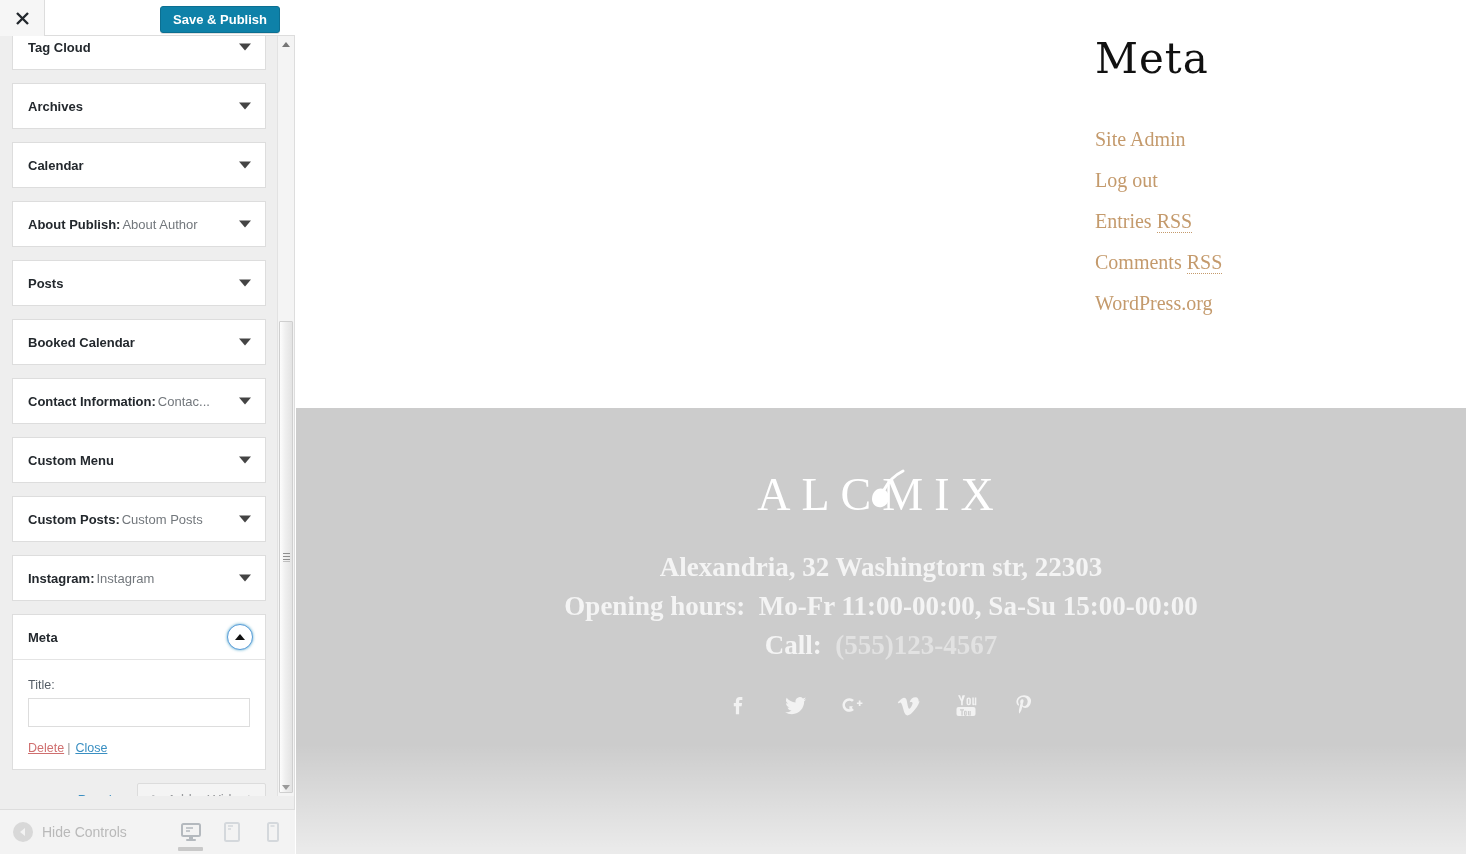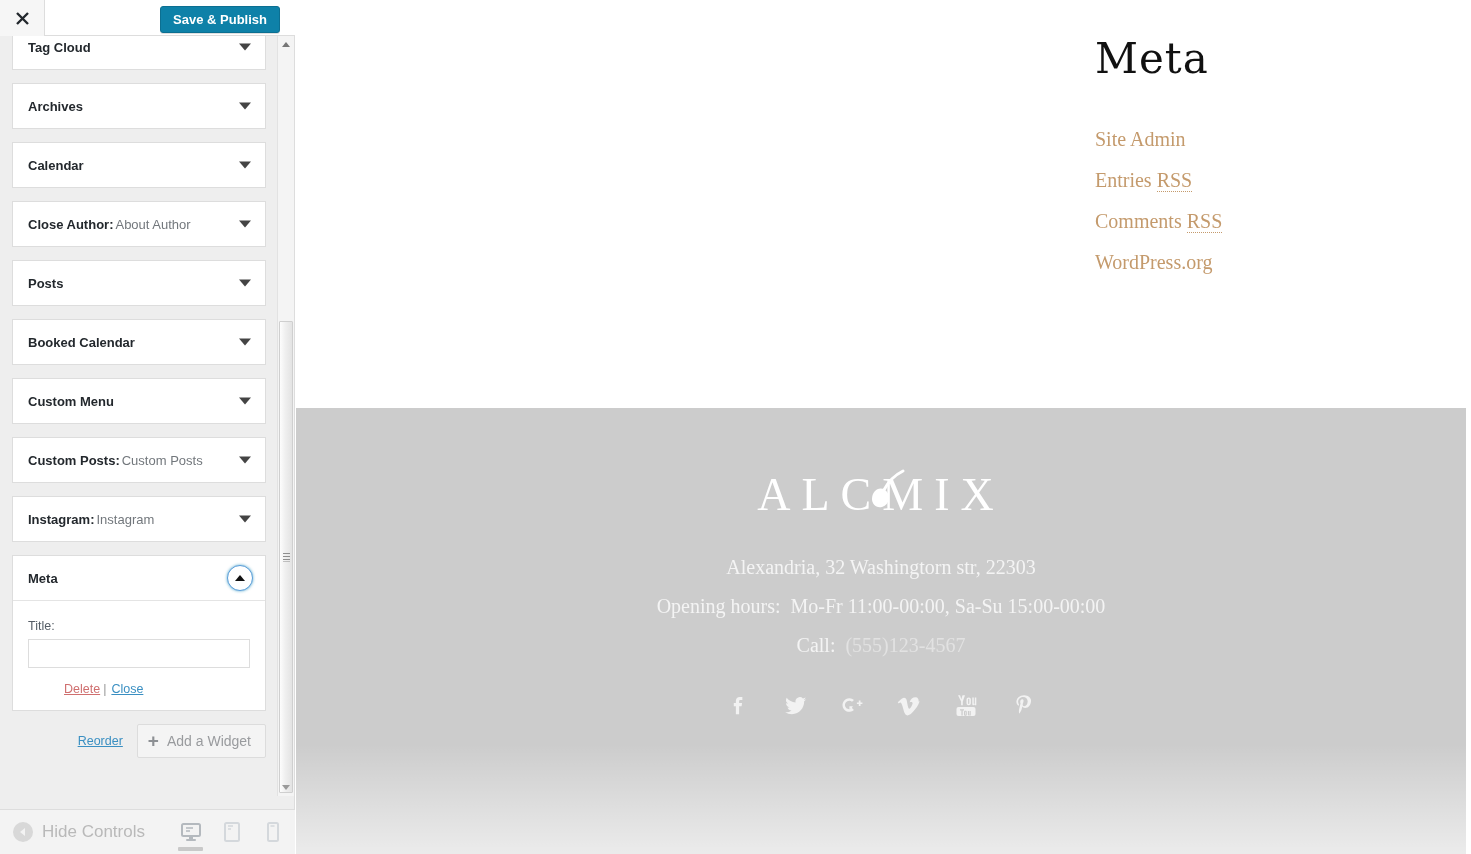--- a/index.html
+++ b/index.html
@@ -131,21 +131,20 @@
     border: 1px solid #dddddd;
     background: #fff;
     font-size: 13px;
     padding: 0 8px;
     color: #32373c;
   }
   .widget-actions {
     margin-top: 14px;
     font-size: 12.5px;
     color: #777;
-    margin-left: 36px;
   }
   .link-delete { color: #cf6f6f; text-decoration: underline; cursor: pointer; }
   .link-close  { color: #3a8fc2; text-decoration: underline; cursor: pointer; margin-left: 2px;}
   .sep { color: #999; margin: 0 3px; }
 
   #widget-footer-controls {
     margin-top: 4px;
     padding: 0 0 30px 0;
     display: flex; align-items: center; justify-content: flex-end;
     gap: 14px;
@@ -225,21 +224,21 @@
     display:flex; align-items:center; justify-content:center;
   }
   #hide-controls .circ i {
     width:0;height:0;
     border-top: 4px solid transparent;
     border-bottom: 4px solid transparent;
     border-right: 5px solid #f3f3f3;
     margin-left:-1px;
   }
   #hide-controls span {
-    font-size: 17px; color: #b9b9b9;
+    font-size: 14px; color: #b9b9b9;
   }
   #device-btns {
     position: absolute; left: 170px; bottom: 0;
     display: flex; align-items: flex-end; height: 45px;
   }
   .device-btn {
     width: 41px; height: 45px;
     display:flex; align-items:center; justify-content:center;
     position: relative;
     cursor: pointer;
@@ -320,23 +319,23 @@
   }
   #logo .cherry {
     position: absolute;
     left: 101px; top: 2px;
     width: 50px; height: 52px;
   }
   #footer-lines {
     margin-top: 26px;
     font-family: "Liberation Serif", serif;
     color: #f4f4f4;
-    font-size: 20px;
+    font-size: 27px;
     line-height: 39px;
-    font-weight: 400;
+    font-weight: 700;
   }
   #footer-lines .muted { color: #e2e2e2; }
   #social {
     margin-top: 27px;
     display: flex; align-items: center; justify-content: center;
     gap: 31px;
   }
   #social a {
     display:block;
     width: 26px; height: 26px;
@@ -380,39 +379,45 @@
 
         <div class="widget">
           <div class="widget-head">
             <span class="widget-title">Calendar</span>
             <span class="caret-down"></span>
           </div>
         </div>
 
         <div class="widget">
           <div class="widget-head">
-            <span class="widget-title"><span>Close Author:</span><span class="sub">About Author</span></span>
+            <span class="widget-title"><span>About Publish:</span><span class="sub">About Author</span></span>
             <span class="caret-down"></span>
           </div>
         </div>
 
         <div class="widget">
           <div class="widget-head">
             <span class="widget-title">Posts</span>
             <span class="caret-down"></span>
           </div>
         </div>
 
         <div class="widget">
           <div class="widget-head">
             <span class="widget-title">Booked Calendar</span>
             <span class="caret-down"></span>
           </div>
         </div>
 
+        <div class="widget">
+          <div class="widget-head">
+            <span class="widget-title"><span>Contact Information:</span><span class="sub">Contac...</span></span>
+            <span class="caret-down"></span>
+          </div>
+        </div>
 
         <div class="widget">
           <div class="widget-head">
             <span class="widget-title">Custom Menu</span>
             <span class="caret-down"></span>
           </div>
         </div>
 
         <div class="widget">
           <div class="widget-head">
@@ -501,20 +506,23 @@
   </div>
 
   <div id="preview">
 
     <div id="preview-top">
       <div id="meta-widget">
         <h2 id="meta-heading">Meta</h2>
         <ul id="meta-list">
           <li>
             <a>Site Admin</a>
+          </li>
+          <li>
+            <a>Log out</a>
           </li>
           <li>
             <a><span>Entries </span><abbr>RSS</abbr></a>
           </li>
           <li>
             <a><span>Comments </span><abbr>RSS</abbr></a>
           </li>
           <li>
             <a>WordPress.org</a>
           </li>

